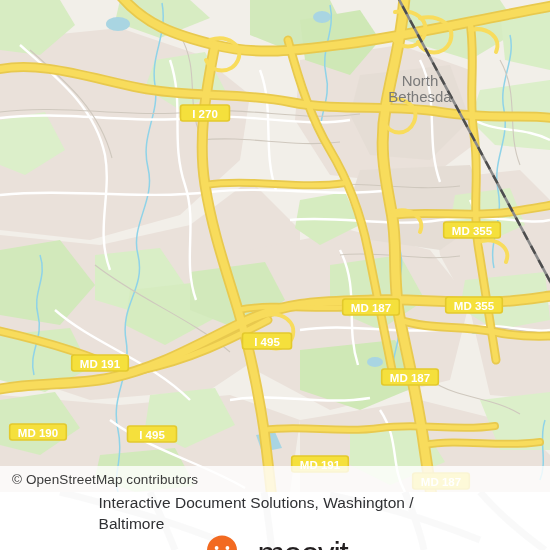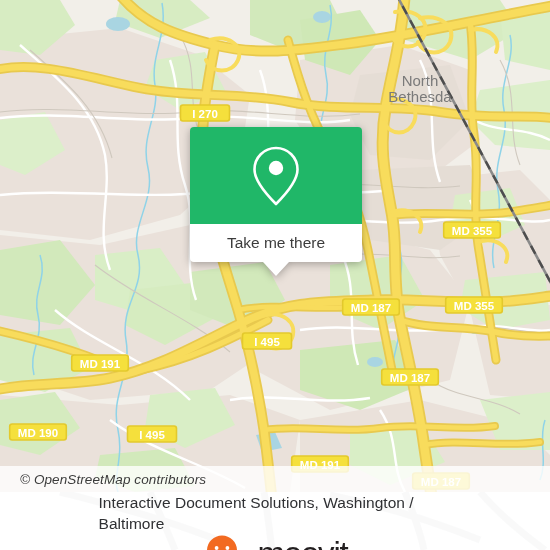--- a/index.html
+++ b/index.html
@@ -13,24 +13,23 @@
 
   
   #map{position:absolute;left:0;top:0;width:550px;height:492px;overflow:hidden;background:#eab308;}
   #map svg{display:block;}
 
   
   #attrib{
     position:absolute;left:0;top:466px;width:550px;height:26px;
     background:rgba(255,255,255,0.80);
     display:flex;align-items:center;
-    box-sizing:border-box;padding-left:20px;
+    box-sizing:border-box;padding-left:12px;
     font-size:13.5px;color:#3b3b3b;letter-spacing:.1px;
     z-index:30;
-    font-style:italic;
   }
 
   
   #popup{
     position:absolute;left:190px;top:127px;width:172px;height:135px;
     z-index:40;
     filter:drop-shadow(0 2px 4px rgba(0,0,0,0.30));
   }
   #popup-green{
     width:172px;height:97px;background:#20b768;
@@ -283,32 +282,20 @@
             <rect x="412.7" y="473" width="56.599999999999994" height="16" rx="2.5" fill="#f5e03c" stroke="#e3c92c" stroke-width="1.6"></rect>
             <text x="441" y="485.6" text-anchor="middle" font-family="Liberation Sans, sans-serif" font-size="11.5" font-weight="bold" fill="#ffffff">MD 187</text>
           </g>
         </g>
     </svg>
 
     <div id="attrib">
       <span>© OpenStreetMap contributors</span>
     </div>
 
-    <div id="popup">
-      <div id="popup-green" style="background: rgb(32, 183, 104);">
-        <svg width="54" height="62" viewBox="0 0 54 62">
-          <path d="M27 3 C15 3 5.5 12.5 5.5 24.5 C5.5 37 20 52 27 59 C34 52 48.5 37 48.5 24.5 C48.5 12.5 39 3 27 3 Z" fill="none" stroke="#ffffff" stroke-width="2.6" stroke-linejoin="round"></path>
-          <circle cx="27" cy="23" r="7.2" fill="#ffffff"></circle>
-        </svg>
-      </div>
-      <div id="popup-label">
-        <span>Take me there</span>
-      </div>
-      <div id="popup-tail"></div>
-    </div>
   </div>
 
   <div id="footer">
     <svg id="footer-watermark" viewBox="0 0 550 550">
       <g fill="none" stroke="#9aa0a6" stroke-width="7">
         <path d="M405 492 C412 510, 420 530, 424 550"></path>
         <path d="M264 492 C268 515, 270 535, 272 550"></path>
         <path d="M60 492 C110 505, 170 520, 230 545"></path>
         <path d="M330 495 C380 505, 430 520, 480 540"></path>
         <path d="M150 492 C160 515, 168 532, 175 550"></path>

